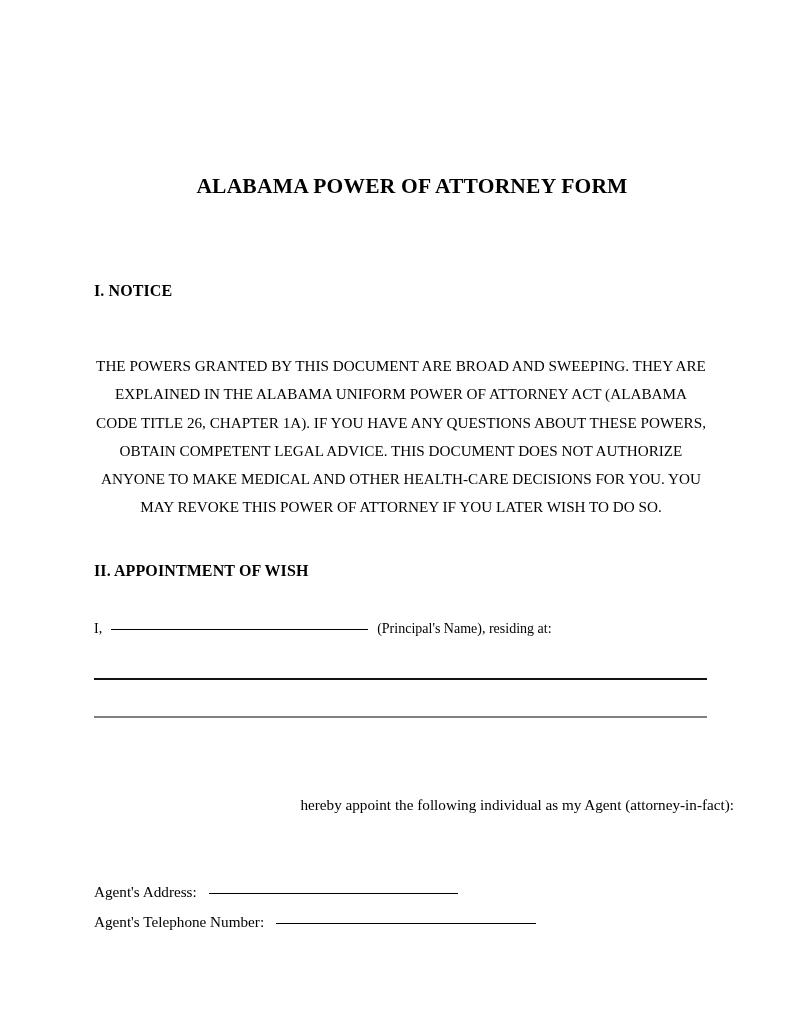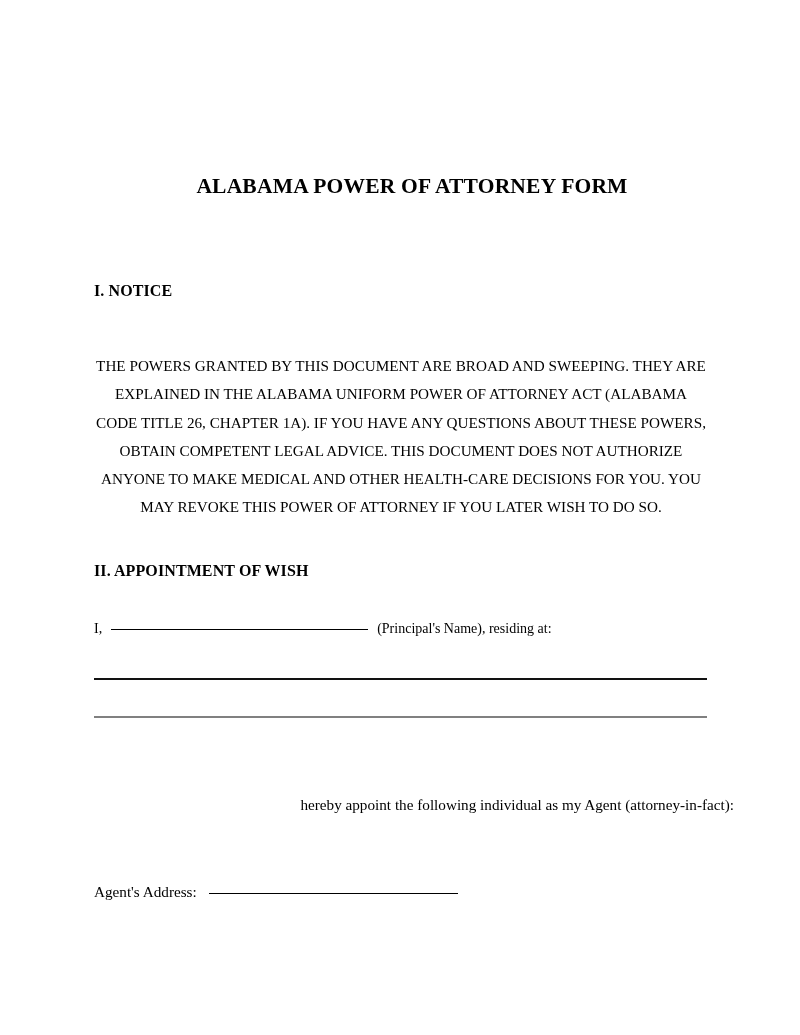--- a/index.html
+++ b/index.html
@@ -147,14 +147,17 @@
 
   <div class="addr-rule" id="addr-rule-2"></div>
 
   <div class="appoint-line">hereby appoint the following individual as my Agent (attorney-in-fact):</div>
 
 
   <div class="agent-field" id="agent-field-address">
     <span>Agent's Address:</span><span class="inline-rule rule-agent-address"></span>
   </div>
 
+  <div class="agent-field" id="agent-field-phone">
+    <span>Agent's Telephone Number:</span><span class="inline-rule rule-agent-phone"></span>
+  </div>
 
 </div>
 
 </body></html>

